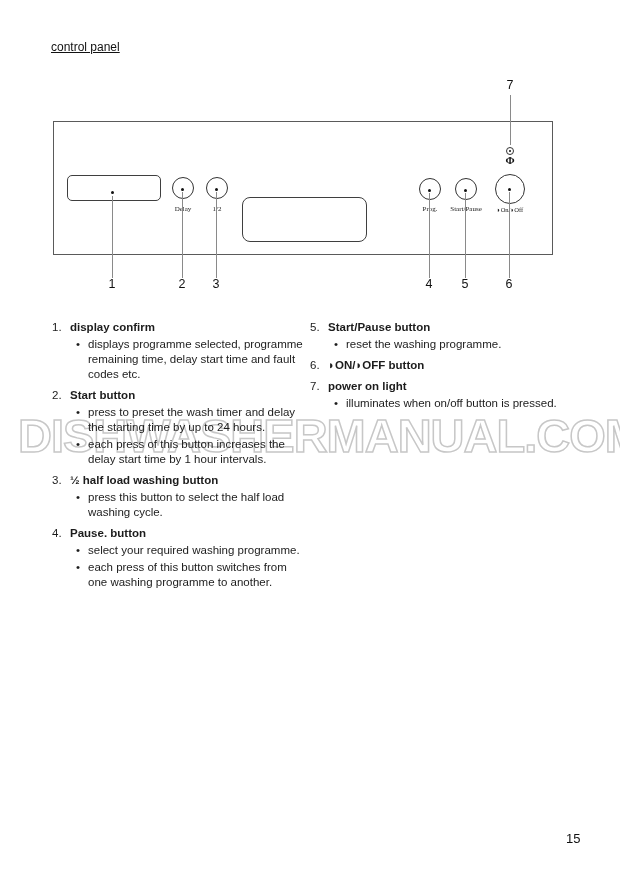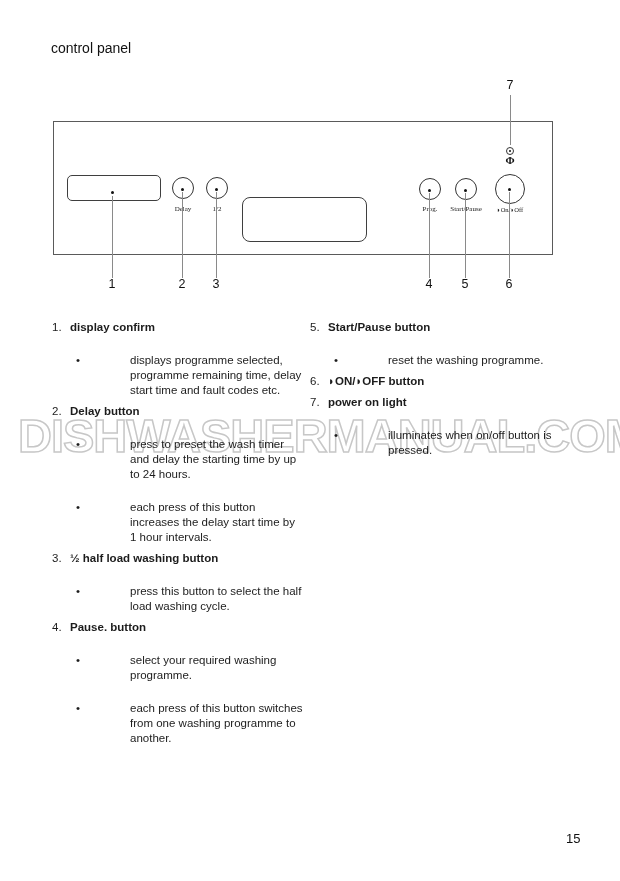--- a/index.html
+++ b/index.html
@@ -3,21 +3,21 @@
 <meta charset="utf-8">
 <style>
   * { margin: 0; padding: 0; box-sizing: border-box; }
   html, body { background: #ffffff; }
   body {
     width: 620px; height: 881px; position: relative; overflow: hidden;
     font-family: "Liberation Sans", sans-serif; color: #1c1c1c;
   }
   .page-title {
     position: absolute; left: 51px; top: 40px;
-    font-size: 14px; font-weight: 400; color: #111;
+    font-size: 12px; font-weight: 400; color: #111; text-decoration: underline;
   }
   
   .diagram { position: absolute; left: 0; top: 0; width: 620px; height: 300px; }
   .panel-outline {
     position: absolute; left: 53px; top: 121px; width: 500px; height: 134px;
     border: 1px solid #5a5a5a; background: #fff;
   }
   .display-window {
     position: absolute; left: 67px; top: 175px; width: 94px; height: 26px;
     border: 1px solid #3f3f3f; border-radius: 5px;
@@ -83,21 +83,21 @@
     letter-spacing: -1px; user-select: none;
   }
   
   .col { position: absolute; z-index: 1; font-size: 11.5px; line-height: 15px; }
   .col-left  { left: 52px;  top: 320px; width: 252px; }
   .col-right { left: 310px; top: 320px; width: 288px; }
   .item { margin-bottom: 6px; }
   .item-head { display: flex; margin-bottom: 1px; }
   .item-num { width: 18px; flex: none; }
   .item-title { font-weight: bold; flex: 1; }
-  .bullet { display: flex; margin-left: 24px; margin-top: 18px; gap: 42px; }
+  .bullet { display: flex; margin-left: 24px; margin-top: 2px; }
   .bullet-marker { width: 12px; flex: none; }
   .bullet-marker::before { content: "\2022"; }
   .bullet-text { flex: 1; }
   
   .page-number { position: absolute; left: 566px; top: 831px; font-size: 13px; color: #111; }
 </style>
 </head>
 <body>
 
 <div class="page-title">control panel</div>
@@ -154,21 +154,21 @@
       <span class="item-title">display confirm</span>
     </div>
     <div class="bullet">
       <span class="bullet-marker"></span>
       <span class="bullet-text">displays programme selected, programme remaining time, delay start time and fault codes etc.</span>
     </div>
   </div>
   <div class="item">
     <div class="item-head">
       <span class="item-num">2.</span>
-      <span class="item-title">Delay button</span>
+      <span class="item-title">Start button</span>
     </div>
     <div class="bullet">
       <span class="bullet-marker"></span>
       <span class="bullet-text">press to preset the wash timer and delay the starting time by up to 24 hours.</span>
     </div>
     <div class="bullet">
       <span class="bullet-marker"></span>
       <span class="bullet-text">each press of this button increases the delay start time by 1 hour intervals.</span>
     </div>
   </div>

